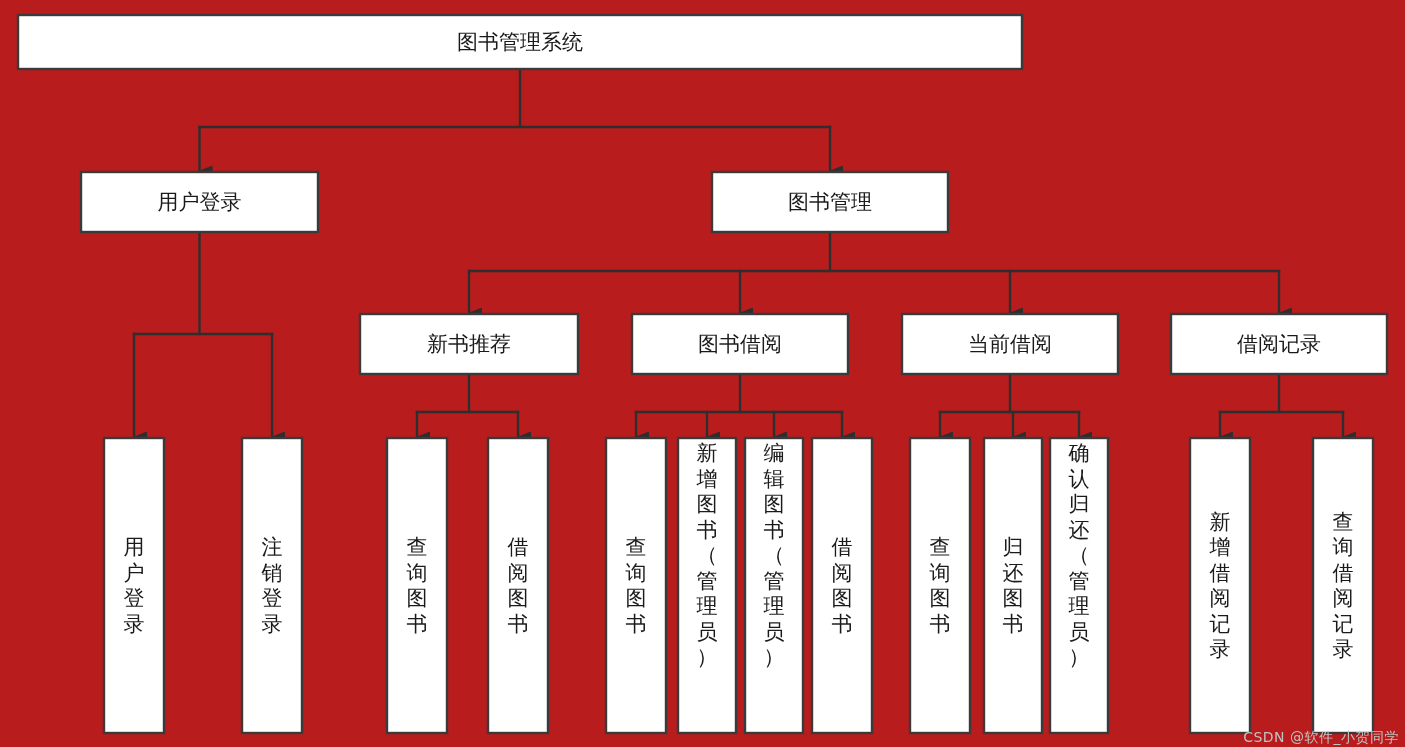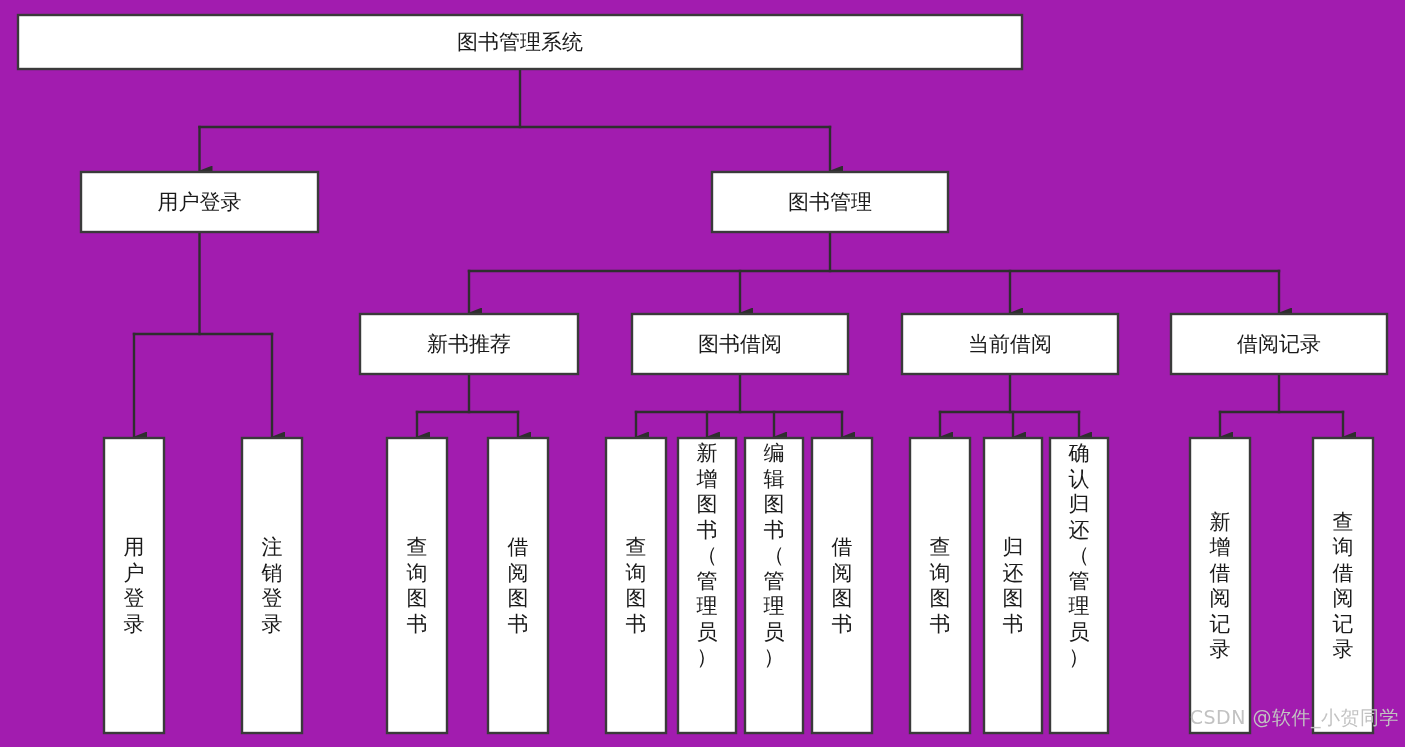--- a/index.html
+++ b/index.html
@@ -10,21 +10,21 @@
   body {
     width: 1405px;
     height: 747px;
     overflow: hidden;
     font-family: "DejaVu Sans", "Liberation Sans", sans-serif;
   }
   #diagram-root {
     position: relative;
     width: 1405px;
     height: 747px;
-    background: #a21caf;
+    background: #b91c1c;
   }
   svg#tree-svg {
     position: absolute;
     left: 0;
     top: 0;
     width: 1405px;
     height: 747px;
     display: block;
   }
   .node-box {
@@ -51,23 +51,23 @@
     fill: none;
     stroke-linecap: square;
   }
   .arrow-head {
     fill: #2e2e2e;
     stroke: none;
   }
   .watermark {
     position: absolute;
     right: 6px;
-    bottom: 16px;
-    font-family: "DejaVu Sans", "Liberation Sans", sans-serif;
-    font-size: 19px;
+    bottom: 0;
+    font-family: "DejaVu Sans", "Liberation Sans", sans-serif;
+    font-size: 14px;
     color: #c2c2c2;
     white-space: nowrap;
     letter-spacing: 0.5px;
     user-select: none;
   }
 </style>
 </head>
 <body>
 
 <div id="diagram-root">

